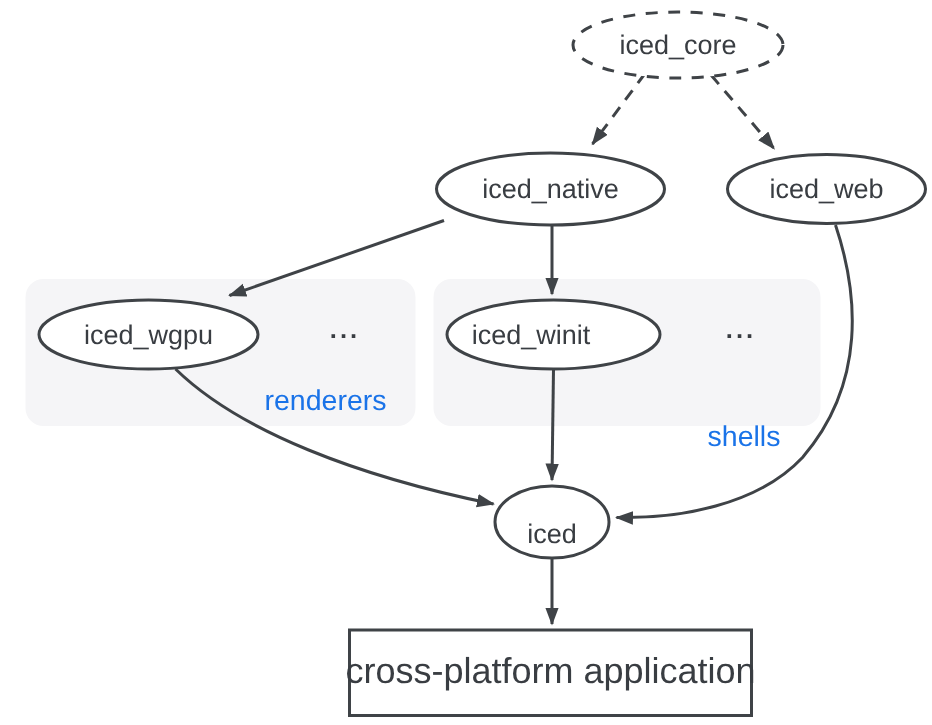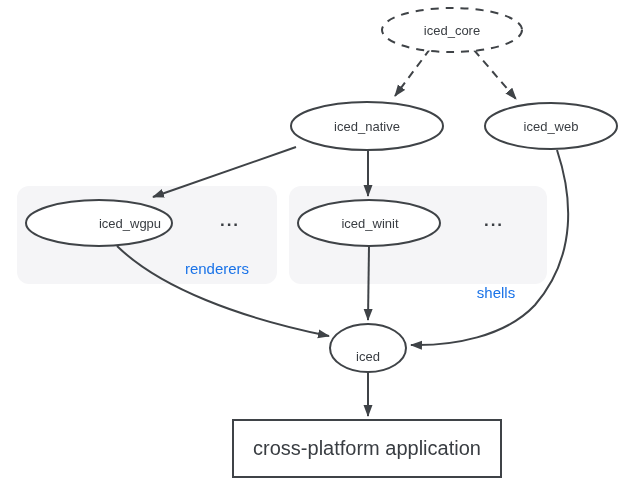--- a/index.html
+++ b/index.html
@@ -16,24 +16,24 @@
   }
   svg{position:absolute;left:0;top:0;}
   .edge{fill:none;stroke:var(--stroke);stroke-width:2;}
   .edge.dashed{stroke-dasharray:8 6;}
   .node-shape{fill:#ffffff;stroke:var(--stroke);stroke-width:2;}
   .node-shape.dashed{stroke-dasharray:8 7;}
   .group-box{fill:var(--group-fill);stroke:none;}
   .arrowhead{fill:var(--stroke);}
   .lbl{
     position:absolute;transform:translate(-50%,-50%);
-    white-space:nowrap;color:var(--text);font-size:13px;line-height:1;
+    white-space:nowrap;color:var(--text);font-size:18px;line-height:1;
   }
-  .lbl.app{font-size:20px;}
-  .lbl.blue{color:var(--group-label);font-size:15px;}
+  .lbl.app{font-size:24px;}
+  .lbl.blue{color:var(--group-label);font-size:19px;}
   .lbl.dots{font-size:17px;letter-spacing:2px;font-weight:bold;color:var(--text);}
 </style>
 </head>
 <body>
 
 <div class="stage">
   <svg width="621" height="483" viewBox="0 0 621 483">
     <defs>
       <marker id="arrow" markerUnits="userSpaceOnUse" markerWidth="14" markerHeight="11" refX="11" refY="4.5" orient="auto">
         <path class="arrowhead" d="M0,0 L12,4.5 L0,9 Z"></path>
@@ -57,22 +57,22 @@
     <ellipse class="node-shape" cx="551" cy="126" rx="66" ry="23"></ellipse>
     <ellipse class="node-shape" cx="99" cy="223" rx="73" ry="23"></ellipse>
     <ellipse class="node-shape" cx="369" cy="223" rx="71" ry="23"></ellipse>
     <ellipse class="node-shape" cx="368" cy="348" rx="38" ry="24"></ellipse>
     <rect class="node-shape" x="233" y="420" width="268" height="57"></rect>
   </svg>
 
   <div class="lbl" style="left:452px;top:30px;">iced_core</div>
   <div class="lbl" style="left:551px;top:126px;">iced_web</div>
   <div class="lbl" style="left:367px;top:126px;">iced_native</div>
-  <div class="lbl" style="left:99px;top:223px;margin-left:31px;">iced_wgpu</div>
-  <div class="lbl" style="left:370px;top:223px;">iced_winit</div>
+  <div class="lbl" style="left:99px;top:223px;">iced_wgpu</div>
+  <div class="lbl" style="left:354px;top:223px;">iced_winit</div>
   <div class="lbl" style="left:368px;top:356px;">iced</div>
   <div class="lbl app" style="left:367px;top:448px;">cross-platform application</div>
 
   <div class="lbl dots" style="left:230px;top:220px;">...</div>
   <div class="lbl dots" style="left:494px;top:220px;">...</div>
   <div class="lbl blue" style="left:217px;top:268px;">renderers</div>
   <div class="lbl blue" style="left:496px;top:268px;margin-top:24px;">shells</div>
 </div>
 
 </body></html>

